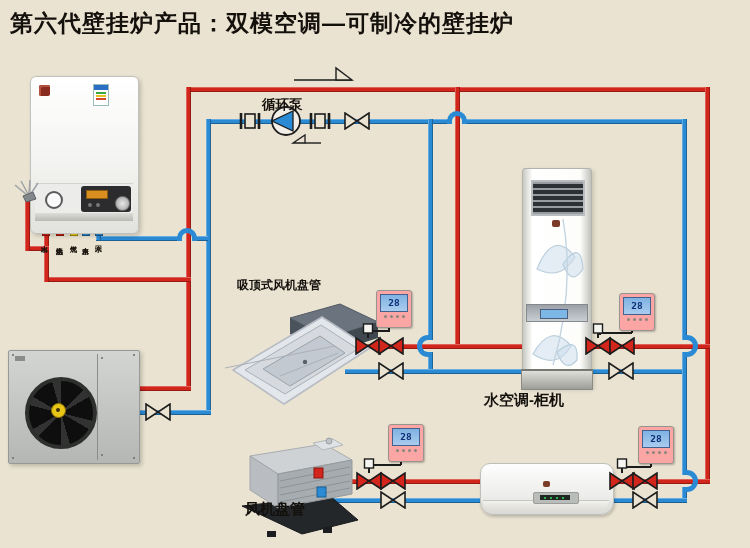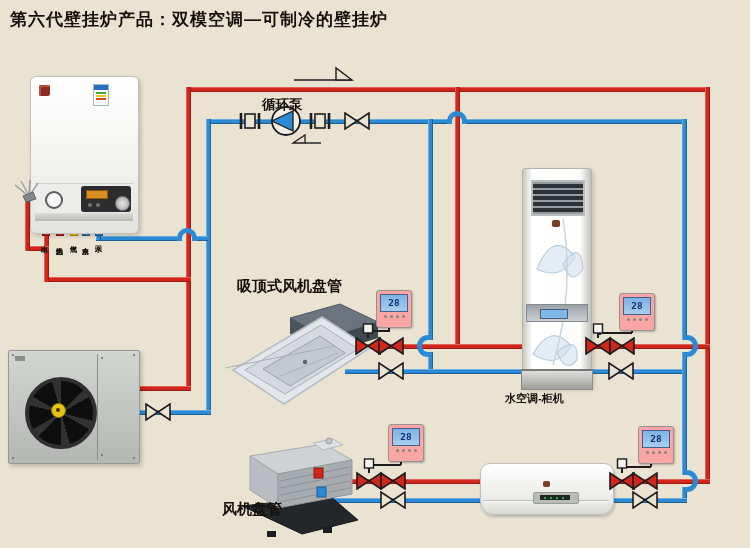--- a/index.html
+++ b/index.html
@@ -62,21 +62,21 @@
   .wac .wdisp{position:absolute;left:52px;top:28px;width:44px;height:10px;background:#b9bcb8;border-radius:2px;border:1px solid #9a9d99;}
   .wac .wscr{position:absolute;left:6px;top:2px;width:30px;height:5px;background:#1e2820;}
   .wac .wscr i{position:absolute;top:1.5px;width:2px;height:2px;background:#35e06a;border-radius:50%;display:block;}
   .wac .wlogo{position:absolute;left:62px;top:17px;width:7px;height:6px;background:#7a3b28;border-radius:2px;}
 </style>
 </head>
 <body>
 
 <div id="canvas">
 
-  <div class="lbl" style="left:10px;top:8px;font-size:17px;letter-spacing:1px;">第六代壁挂炉产品：双模空调—可制冷的壁挂炉</div>
+  <div class="lbl" style="left:10px;top:8px;font-size:23px;letter-spacing:1px;">第六代壁挂炉产品：双模空调—可制冷的壁挂炉</div>
 
   <div class="pipe-r" style="left:186px;top:87px;width:524px;height:5px;"></div>
   <div class="pipe-r pipe-rv" style="left:186px;top:87px;width:5px;height:304px;"></div>
   <div class="pipe-r" style="left:44px;top:277px;width:147px;height:5px;"></div>
   <div class="pipe-r pipe-rv" style="left:44px;top:228px;width:5px;height:54px;"></div>
   <div class="pipe-r" style="left:26px;top:246px;width:23px;height:5px;"></div>
   <div class="pipe-r pipe-rv" style="left:25px;top:198px;width:5px;height:53px;"></div>
   <div class="pipe-r" style="left:132px;top:386px;width:59px;height:5px;"></div>
   <div class="pipe-r pipe-rv" style="left:455px;top:87px;width:5px;height:262px;"></div>
   <div class="pipe-r pipe-rv" style="left:705px;top:87px;width:5px;height:397px;"></div>
@@ -183,52 +183,52 @@
     <i class="screw" style="left:3px;top:106px;"></i>
       <i class="screw" style="left:124px;top:106px;"></i>
     <i class="screw" style="left:92px;top:6px;"></i>
       <i class="screw" style="left:92px;top:103px;"></i>
   </div>
   <svg class="valve" style="left:145px;top:403px;" width="26" height="18">
     <polygon points="1,1 1,17 13,9" fill="#eae3d2" stroke="#1c1c1c" stroke-width="1.6"></polygon>
     <polygon points="25,1 25,17 13,9" fill="#eae3d2" stroke="#1c1c1c" stroke-width="1.6"></polygon>
   </svg>
 
-  <div class="lbl" style="left:237px;top:277px;font-size:15px;">吸顶式风机盘管</div>
+  <div class="lbl" style="left:237px;top:277px;font-size:12px;">吸顶式风机盘管</div>
   <svg class="appl" style="left:225px;top:296px;" width="170" height="120">
     <polygon points="65,22 115,8 153,26 103,42" fill="#6a737e" stroke="#525a64" stroke-width="1"></polygon>
     <polygon points="65,22 103,42 103,58 65,38" fill="#4a525c"></polygon>
     <polygon points="103,42 153,26 153,42 103,58" fill="#3f474f"></polygon>
     <polygon points="8,74 97,21 145,52 59,108" fill="#e3e6ea" stroke="#b6bbc3" stroke-width="1.5"></polygon>
     <polygon points="20,74 96,29 133,53 60,98" fill="#d6dadf" stroke="#aab0b8" stroke-width="1"></polygon>
     <polygon points="38,73 95,40 120,57 65,90" fill="#c3c9d0" stroke="#9aa1a9" stroke-width="1"></polygon>
     <line x1="48,72" y1="72" x2="110" y2="50" stroke="#aab0b8" stroke-width="1"></line>
     <line x1="55" y1="80" x2="113" y2="57" stroke="#aab0b8" stroke-width="1"></line>
     <circle cx="80" cy="66" r="2.2" fill="#5a6169"></circle>
   </svg>
 
-  <div class="lbl" style="left:222px;top:500px;font-size:15px;">风机盘管</div>
+  <div class="lbl" style="left:245px;top:500px;font-size:15px;">风机盘管</div>
   <svg class="appl" style="left:225px;top:435px;" width="175" height="110">
     <polygon points="17,71 77,99 133,85 105,61" fill="#24272a" stroke="#141619" stroke-width="1"></polygon>
     <rect x="42" y="96" width="9" height="6" fill="#1b1d20"></rect>
     <rect x="98" y="92" width="9" height="6" fill="#1b1d20"></rect>
     <polygon points="25,21 99,9 127,25 53,39" fill="#ced2d5" stroke="#a9adb1" stroke-width="1"></polygon>
     <polygon points="25,21 53,39 53,73 25,55" fill="#b9bdc1" stroke="#a2a6aa" stroke-width="1"></polygon>
     <polygon points="53,39 127,25 127,59 53,73" fill="#a7acb0" stroke="#94999d" stroke-width="1"></polygon>
     <line x1="55" y1="46" x2="125" y2="32" stroke="#8e9397" stroke-width="1"></line>
     <line x1="55" y1="53" x2="125" y2="39" stroke="#8e9397" stroke-width="1"></line>
     <line x1="55" y1="60" x2="125" y2="46" stroke="#8e9397" stroke-width="1"></line>
     <line x1="55" y1="67" x2="125" y2="53" stroke="#8e9397" stroke-width="1"></line>
     <polygon points="88,8 108,4 118,10 98,15" fill="#dfe2e4" stroke="#b4b8bb" stroke-width="1"></polygon>
     <circle cx="104" cy="6" r="3" fill="#c0c4c7" stroke="#9a9ea1" stroke-width="1"></circle>
     <rect x="89" y="33" width="9" height="10" fill="#d2251b" stroke="#8f170f" stroke-width="1"></rect>
     <rect x="92" y="52" width="9" height="10" fill="#2a8bd4" stroke="#175e93" stroke-width="1"></rect>
   </svg>
 
-  <div class="lbl" style="left:505px;top:391px;font-size:11px;">水空调-柜机</div>
+  <div class="lbl" style="left:484px;top:391px;font-size:15px;">水空调-柜机</div>
   <div class="appl cab">
     <div class="grille"></div>
     <div class="clogo"></div>
     <svg width="68" height="218" style="position:absolute;left:0;top:0;">
       <path d="M14,100 Q30,60 52,88 Q38,112 14,100 Z" fill="rgba(205,223,236,.55)" stroke="#b9cedd" stroke-width="1.2"></path>
       <path d="M40,95 Q58,70 60,100 Q48,118 40,95 Z" fill="rgba(205,223,236,.55)" stroke="#b9cedd" stroke-width="1.2"></path>
       <path d="M10,185 Q28,153 48,177 Q34,201 10,185 Z" fill="rgba(205,223,236,.55)" stroke="#b9cedd" stroke-width="1.2"></path>
       <path d="M34,183 Q56,165 54,191 Q42,205 34,183 Z" fill="rgba(205,223,236,.55)" stroke="#b9cedd" stroke-width="1.2"></path>
       <path d="M40,50 Q52,120 30,196" fill="none" stroke="#c3d4e2" stroke-width="1.4"></path>
     </svg>

